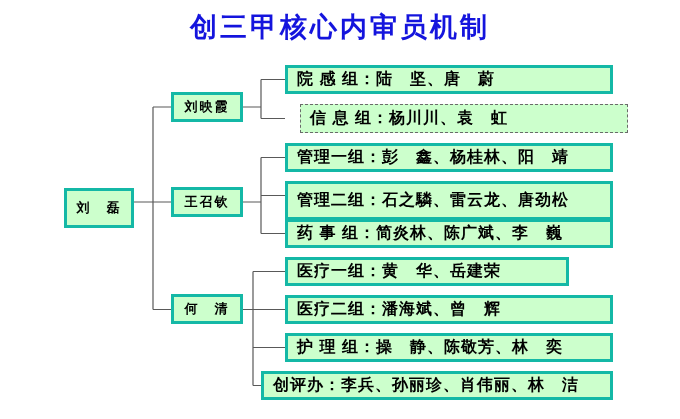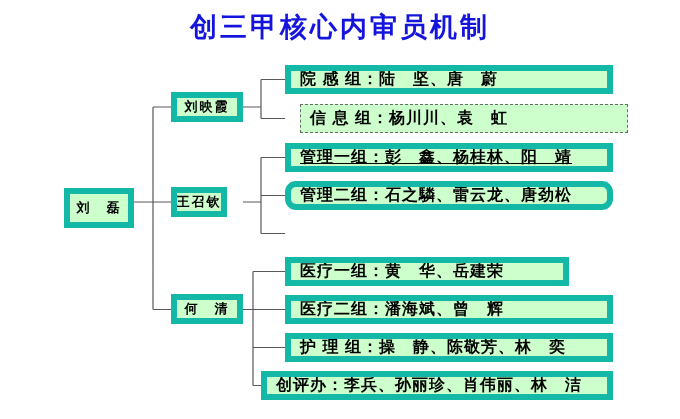--- a/index.html
+++ b/index.html
@@ -6,35 +6,35 @@
   .stage{
     position:relative;width:680px;height:419px;background:#ffffff;overflow:hidden;
     font-family:"Liberation Sans","DejaVu Sans",sans-serif;
   }
   .title{
     position:absolute;left:0;top:10px;width:680px;text-align:center;
     font-size:27px;line-height:34px;font-weight:bold;color:#1414dd;letter-spacing:3px;
   }
   .connectors{position:absolute;left:0;top:0;width:680px;height:419px;}
   .node{
-    position:absolute;box-sizing:border-box;background:#ccffcc;border:6px solid #14b8a6;
+    position:absolute;box-sizing:border-box;background:#ccffcc;border:3px solid #14b8a6;
     display:flex;align-items:center;color:#000;font-weight:bold;white-space:nowrap;overflow:hidden;
   }
   .node.center{justify-content:center;font-size:13px;letter-spacing:2px;}
   .node.leaf{justify-content:flex-start;padding-left:9px;font-size:16px;letter-spacing:1px;}
   .node.dashed{border:1px dashed #6a6a6a;margin-left:15px;}
   
   .n-root{left:64px;top:188px;width:70px;height:40px;}
   .n-l0{left:171px;top:92px;width:72px;height:30px;}
-  .n-l1{left:171px;top:187px;width:56px;height:30px;}
+  .n-l1{left:171px;top:187px;width:72px;height:30px;}
   .n-l2{left:171px;top:294px;width:72px;height:30px;}
   .g0{left:285px;top:65px;width:328px;height:29px;}
   .g1{left:285px;top:104px;width:328px;height:29px;}
-  .g2{left:285px;top:143px;width:328px;height:29px;text-decoration:underline;}
-  .g3{left:285px;top:181px;width:328px;height:29px;border-radius:11px;}
+  .g2{left:285px;top:143px;width:328px;height:29px;}
+  .g3{left:285px;top:181px;width:328px;height:39px;}
   .g4{left:285px;top:219px;width:328px;height:29px;}
   .g5{left:285px;top:257px;width:284px;height:29px;}
   .g6{left:285px;top:295px;width:328px;height:29px;}
   .g7{left:285px;top:333px;width:328px;height:29px;}
   .g8{left:261px;top:371px;width:352px;height:29px;}
 </style>
 </head>
 <body>
 
 <div class="stage">
@@ -75,20 +75,23 @@
   </div>
   <div class="node leaf dashed g1">
     <span>信 息 组：杨川川、袁　虹</span>
   </div>
   <div class="node leaf g2">
     <span>管理一组：彭　鑫、杨桂林、阳　靖</span>
   </div>
   <div class="node leaf g3">
     <span>管理二组：石之驎、雷云龙、唐劲松</span>
   </div>
+  <div class="node leaf g4">
+    <span>药 事 组：简炎林、陈广斌、李　巍</span>
+  </div>
   <div class="node leaf g5">
     <span>医疗一组：黄　华、岳建荣</span>
   </div>
   <div class="node leaf g6">
     <span>医疗二组：潘海斌、曾　辉</span>
   </div>
   <div class="node leaf g7">
     <span>护 理 组：操　静、陈敬芳、林　奕</span>
   </div>
   <div class="node leaf g8">

